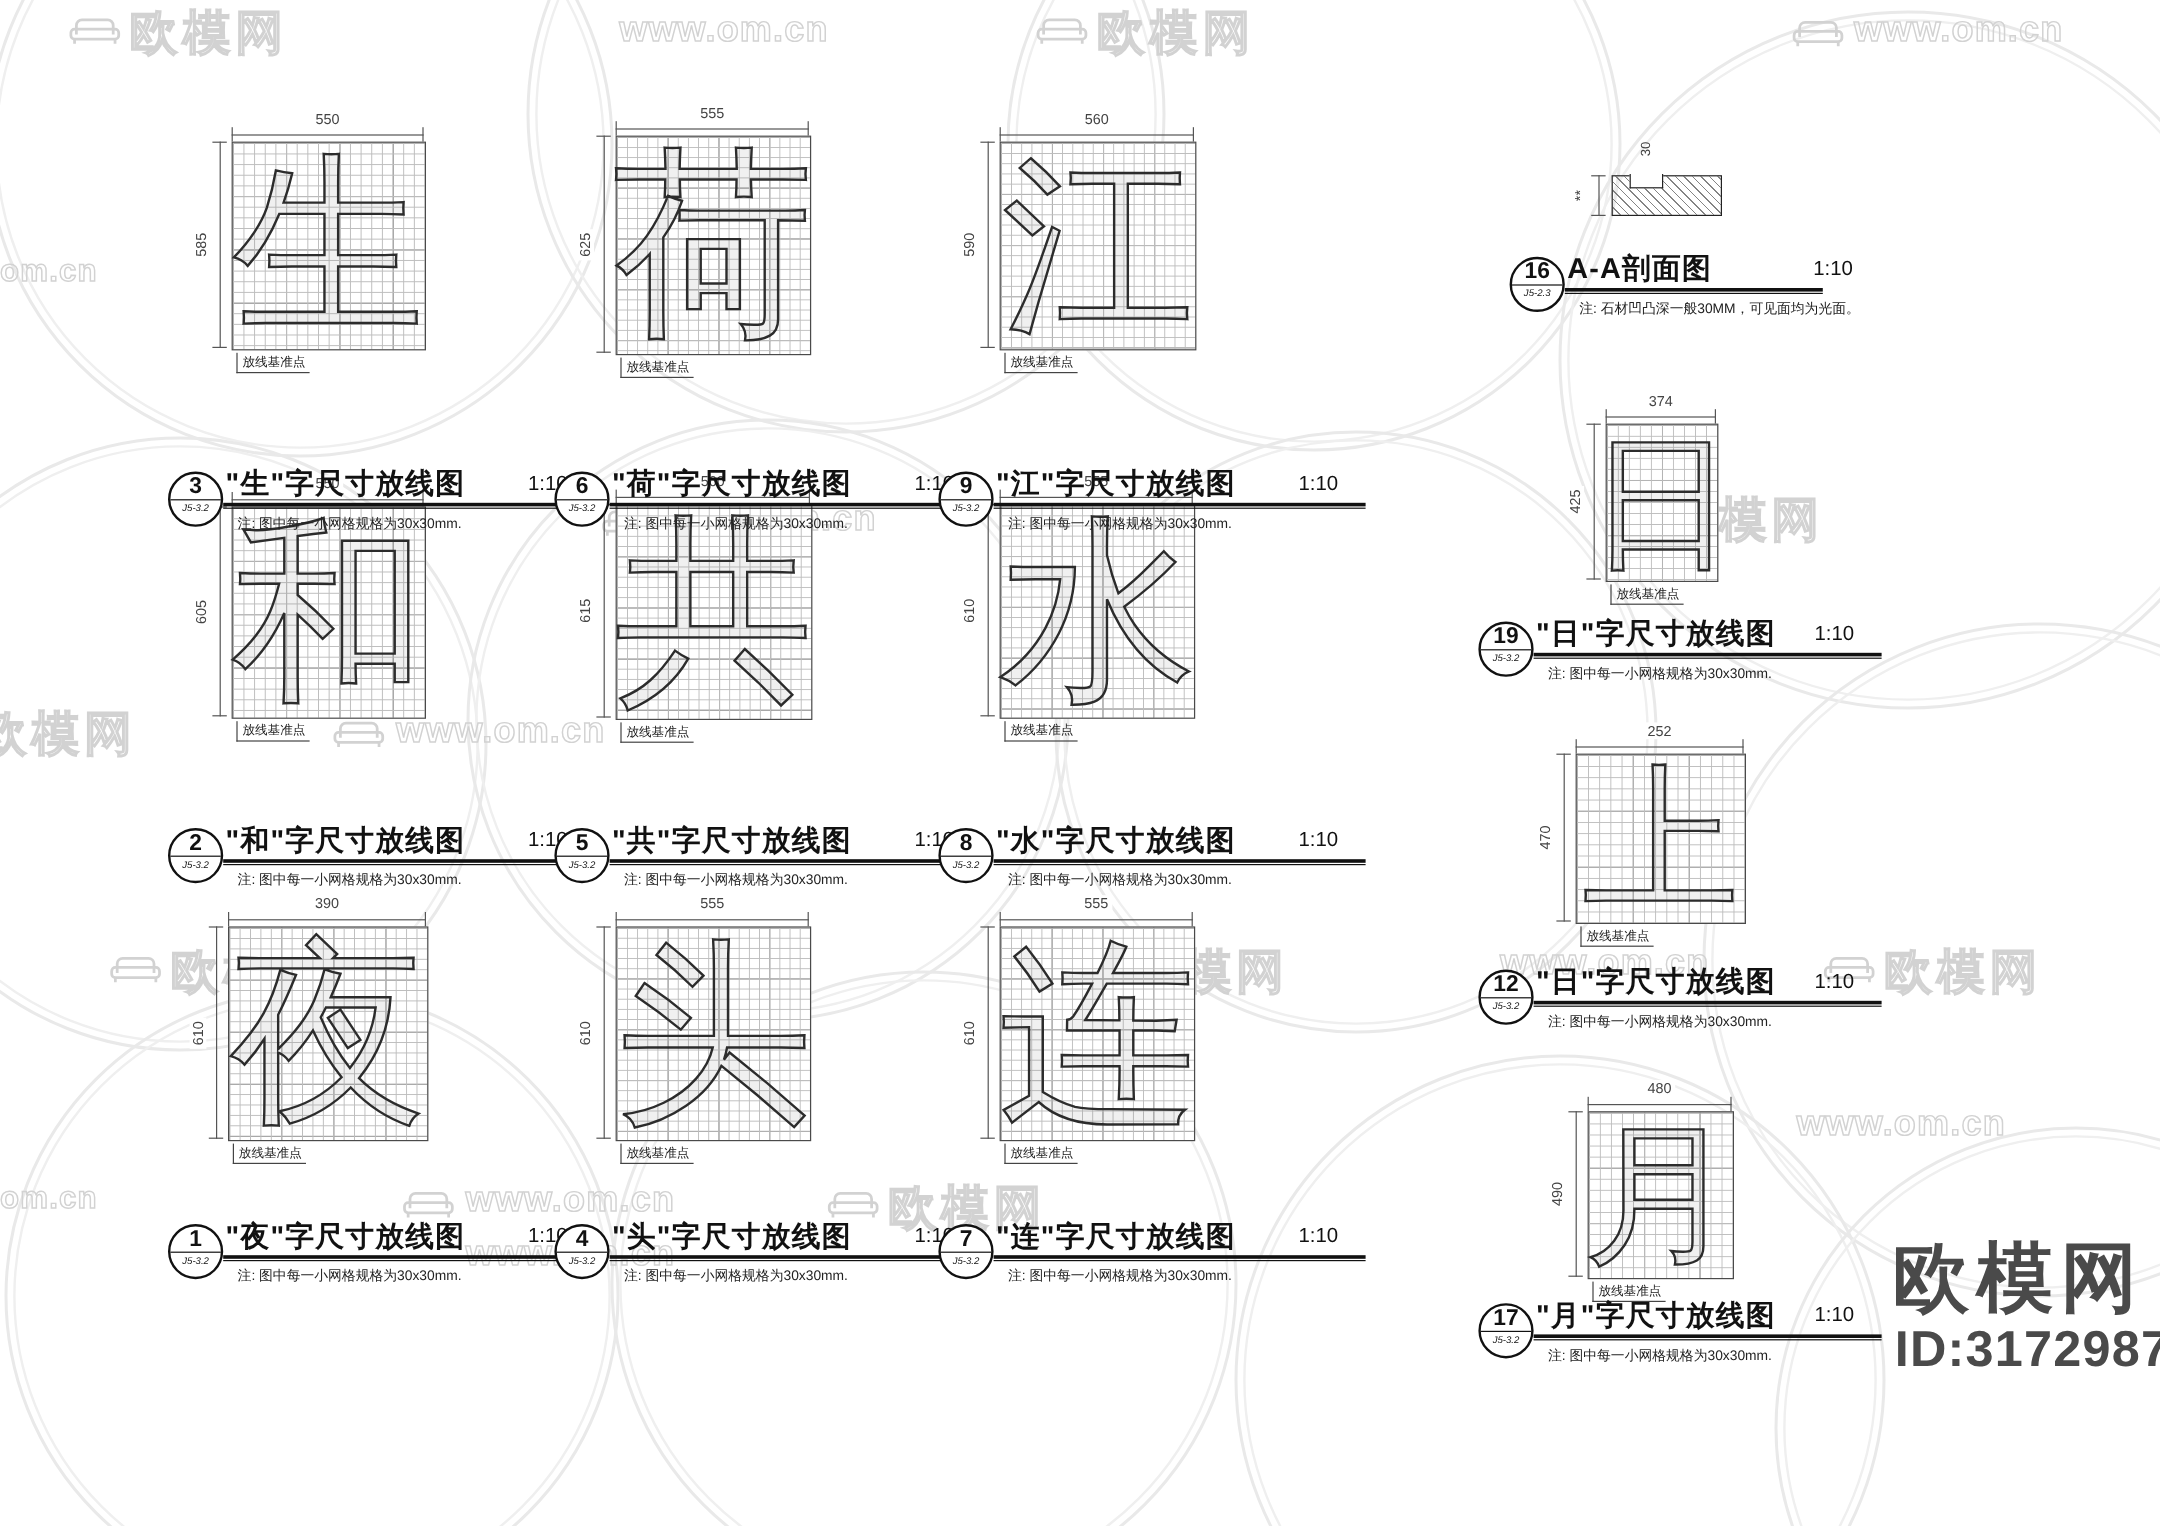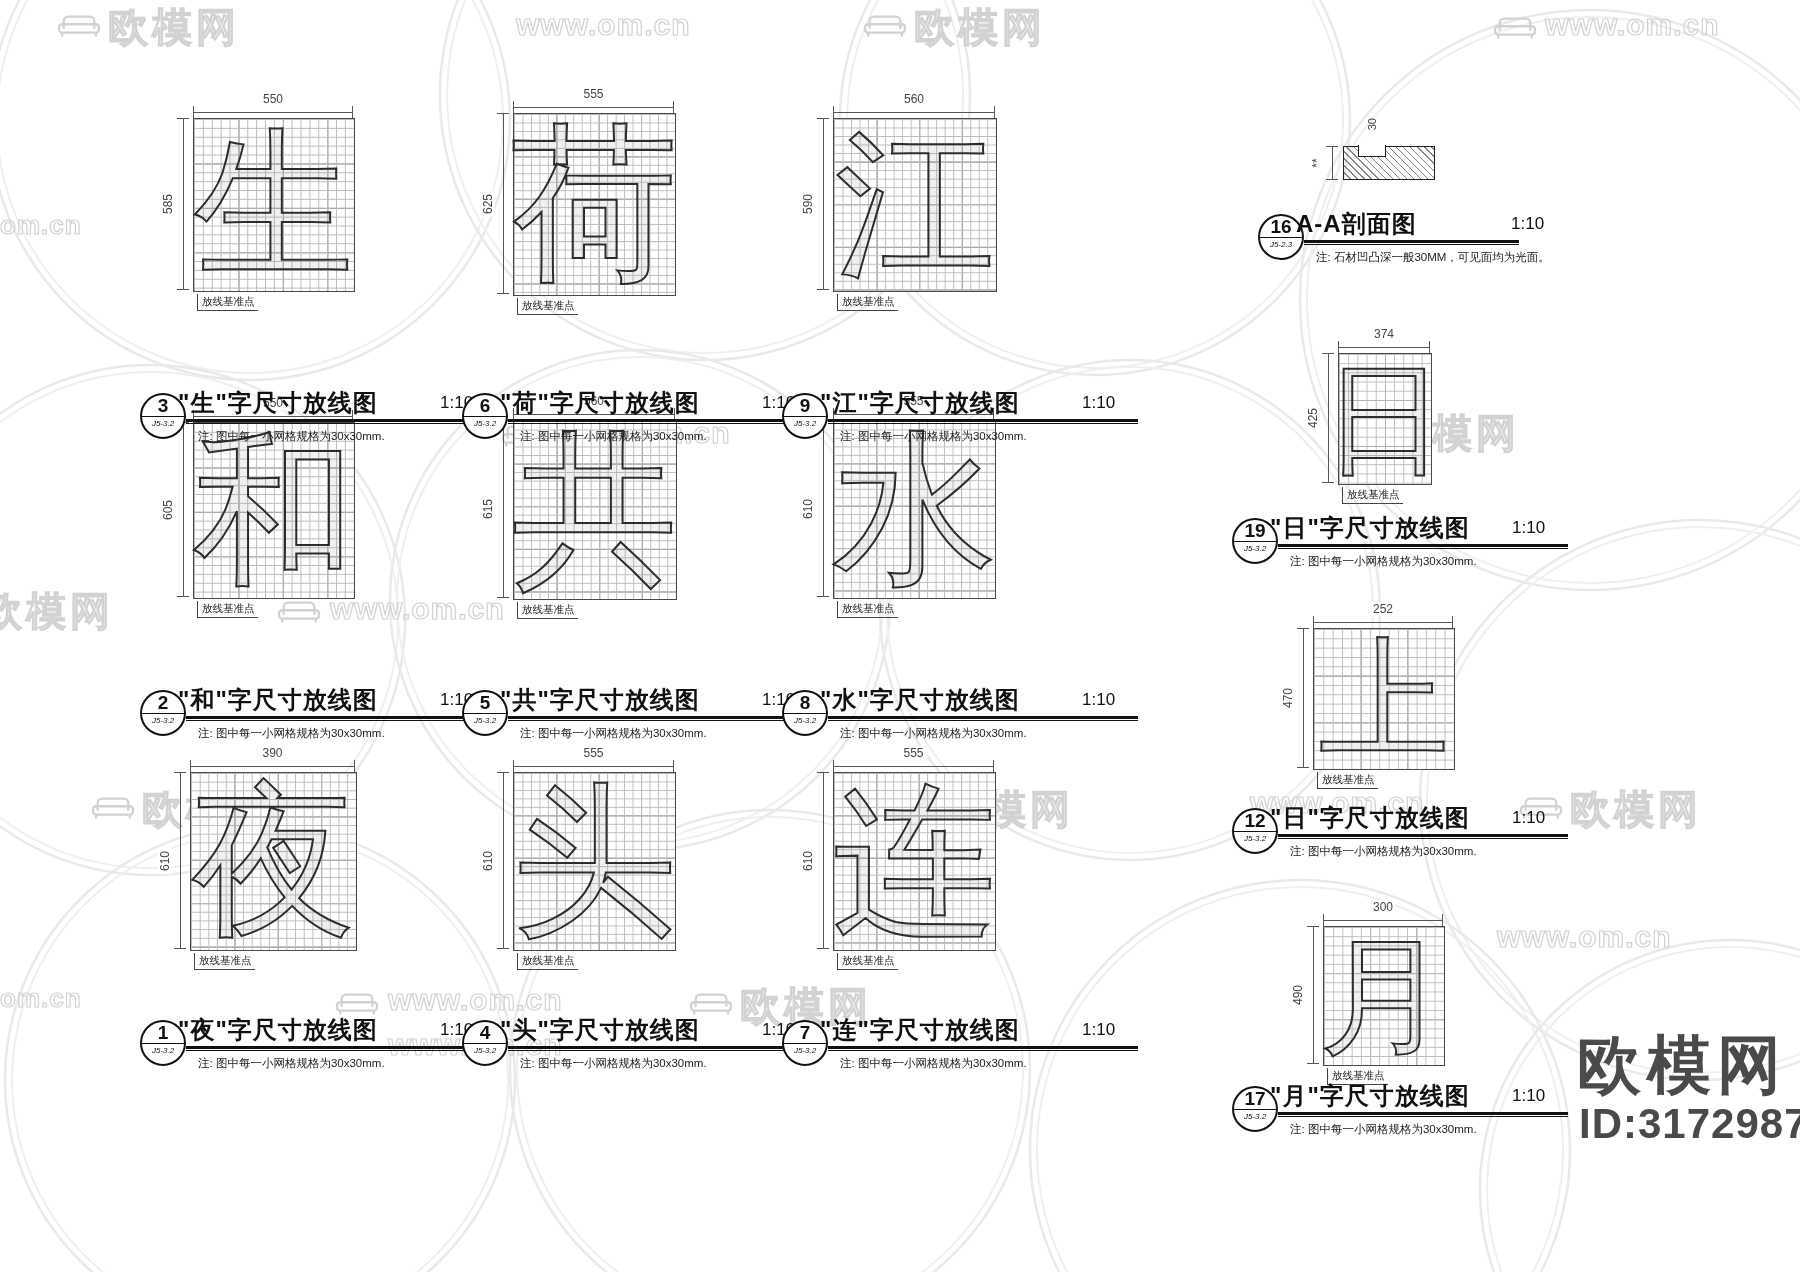--- a/index.html
+++ b/index.html
@@ -39,21 +39,21 @@
   .dim-left:before{top:0;} .dim-left:after{bottom:0;}
   .datum{position:absolute;z-index:2;font-size:10.5px;color:#222;border-bottom:1px solid #444;
          padding:1px 3px 1px 4px;border-left:1px solid #444;white-space:nowrap;}
   .tblock{position:absolute;z-index:2;}
   .bubble{position:absolute;left:0;top:8px;width:46px;height:46px;border:2px solid #111;
           border-radius:50%;box-sizing:border-box;text-align:center;background:#fff;}
   .bubble .b-num{display:block;font-size:19px;font-weight:bold;color:#111;line-height:21px;
           border-bottom:1.5px solid #111;}
   .bubble .b-code{display:block;font-size:8px;color:#111;line-height:14px;font-style:italic;
           letter-spacing:0;}
-  .t-title{position:absolute;left:38px;top:2px;font-size:24px;font-weight:bold;color:#111;
+  .t-title{position:absolute;left:48px;top:2px;font-size:24px;font-weight:bold;color:#111;
           white-space:nowrap;letter-spacing:1px;}
   .t-scale{position:absolute;top:8px;font-size:17px;color:#111;white-space:nowrap;}
   .t-rule{position:absolute;left:46px;top:34px;height:5px;border-top:3px solid #111;
           border-bottom:1px solid #111;box-sizing:border-box;}
   .t-note{position:absolute;left:58px;top:44px;font-size:11.5px;color:#222;white-space:nowrap;}
   .section-block{position:absolute;z-index:2;border:1.6px solid #222;box-sizing:border-box;
           background:repeating-linear-gradient(45deg,rgba(255,255,255,0) 0 4px,
                      rgba(110,110,110,.85) 4px 5px);}
   .section-notch{position:absolute;background:#fff;border-left:1.3px solid #222;
           border-right:1.3px solid #222;border-bottom:1.3px solid #222;box-sizing:border-box;}
@@ -320,21 +320,21 @@
       <div class="t-rule" style="width: 310px;"></div>
       <div class="t-note">注: 图中每一小网格规格为30x30mm.</div>
     </div>
   </div>
 
   <div class="panel-el">
     <div class="grid" style="left: 1323px; top: 926px; width: 120px; height: 138px; background-size: 9.23077px 9.23077px, 9.23077px 9.23077px, 46.1538px 46.1538px, 46.1538px 46.1538px;">
       <div class="glyph" style="font-size: 128px; line-height: 138px;">月</div>
     </div>
     <div class="dim-top" style="left: 1323px; top: 902px; width: 120px;">
-      <span class="lbl">300</span>
+      <span class="lbl">480</span>
     </div>
     <div class="dim-left" style="left: 1295px; top: 926px; height: 138px;">
       <span class="lbl">490</span>
     </div>
     <div class="datum" style="left: 1327px; top: 1068px;">放线基准点</div>
     <div class="tblock" style="left: 1232px; top: 1078px;">
       <div class="bubble">
         <span class="b-num">17</span>
         <span class="b-code">J5-3.2</span>
       </div>

